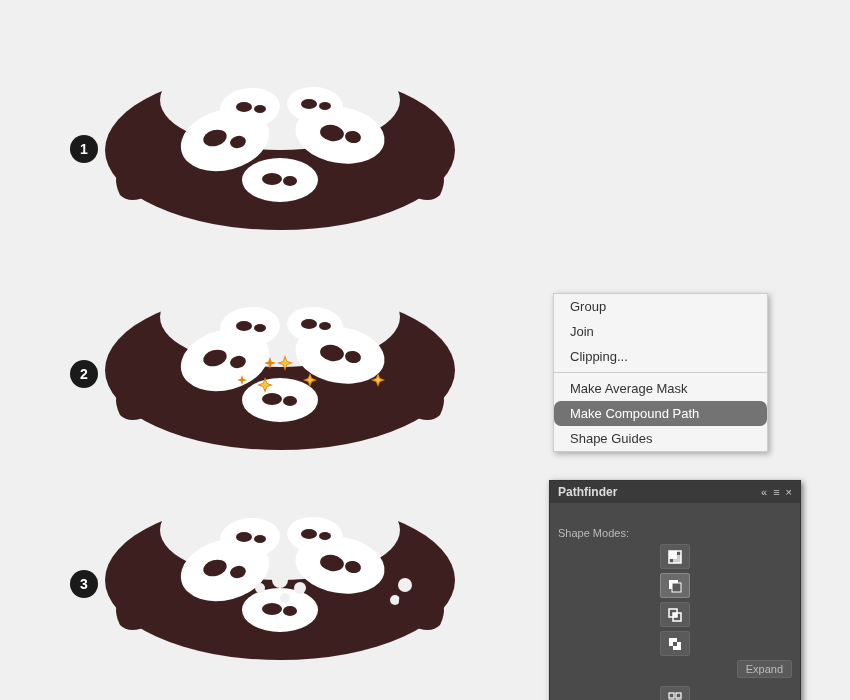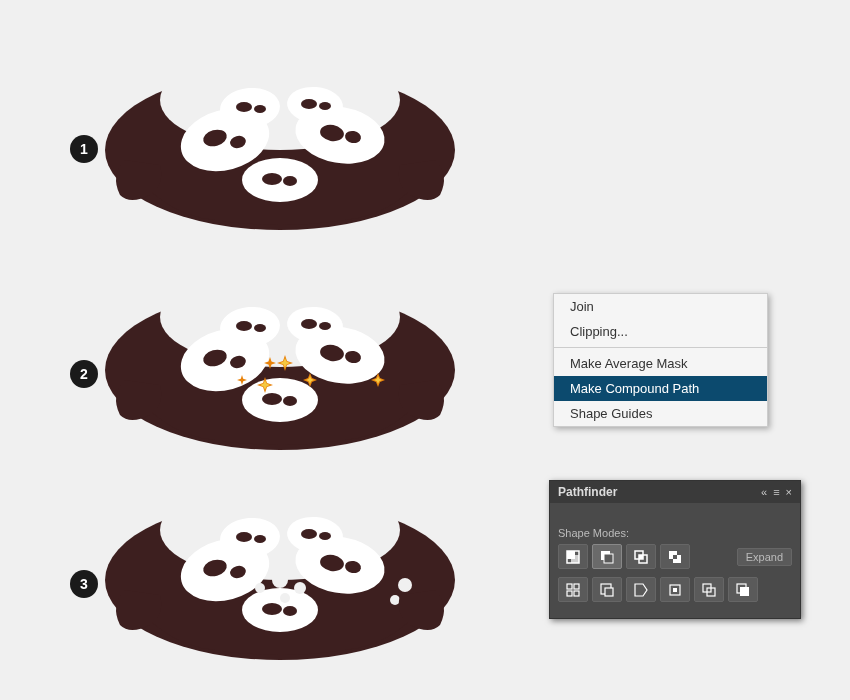--- a/index.html
+++ b/index.html
@@ -39,22 +39,23 @@
       box-shadow: 2px 2px 6px rgba(0,0,0,0.3);
       z-index: 100;
     }
     .context-menu-item {
       padding: 5px 16px;
       font-size: 13px;
       color: #333;
       cursor: pointer;
     }
     .context-menu-item.highlighted {
-      background: #0c4a6e;
+      background: #737373;
       color: white;
+      border-radius: 7px;
     }
     .context-menu-separator {
       height: 1px;
       background: #ccc;
       margin: 3px 0;
     }
 
     
     .pathfinder-panel {
       position: absolute;
@@ -95,20 +96,21 @@
     .pathfinder-section-label {
       color: #bbb;
       font-size: 11px;
       margin-bottom: 5px;
     }
     .pathfinder-buttons {
       display: flex;
       gap: 4px;
       align-items: center;
       margin-bottom: 8px;
+      flex-direction: column;
     }
     .pf-btn {
       width: 30px;
       height: 25px;
       background: #5a5a5a;
       border: 1px solid #666;
       border-radius: 2px;
       display: flex;
       align-items: center;
       justify-content: center;
@@ -268,20 +270,21 @@
     <circle cx="335" cy="115" r="7" fill="#f0f0f0"></circle>
     <circle cx="325" cy="130" r="5" fill="#f0f0f0"></circle>
 
     <path d="M 55 120 Q 40 135 50 155 Q 60 165 80 155 Q 95 145 90 125" fill="#3d1f1f"></path>
 
     <path d="M 365 120 Q 380 135 370 155 Q 360 165 340 155 Q 325 145 330 125" fill="#3d1f1f"></path>
   </svg>
 </div>
 
 <div class="context-menu">
+  <div class="context-menu-item">Group</div>
   <div class="context-menu-item">Join</div>
   <div class="context-menu-item">Clipping...</div>
   <div class="context-menu-separator"></div>
   <div class="context-menu-item">Make Average Mask</div>
   <div class="context-menu-item highlighted">Make Compound Path</div>
   <div class="context-menu-item">Shape Guides</div>
 </div>
 
 <div class="pathfinder-panel">
   <div class="pathfinder-title-bar">

